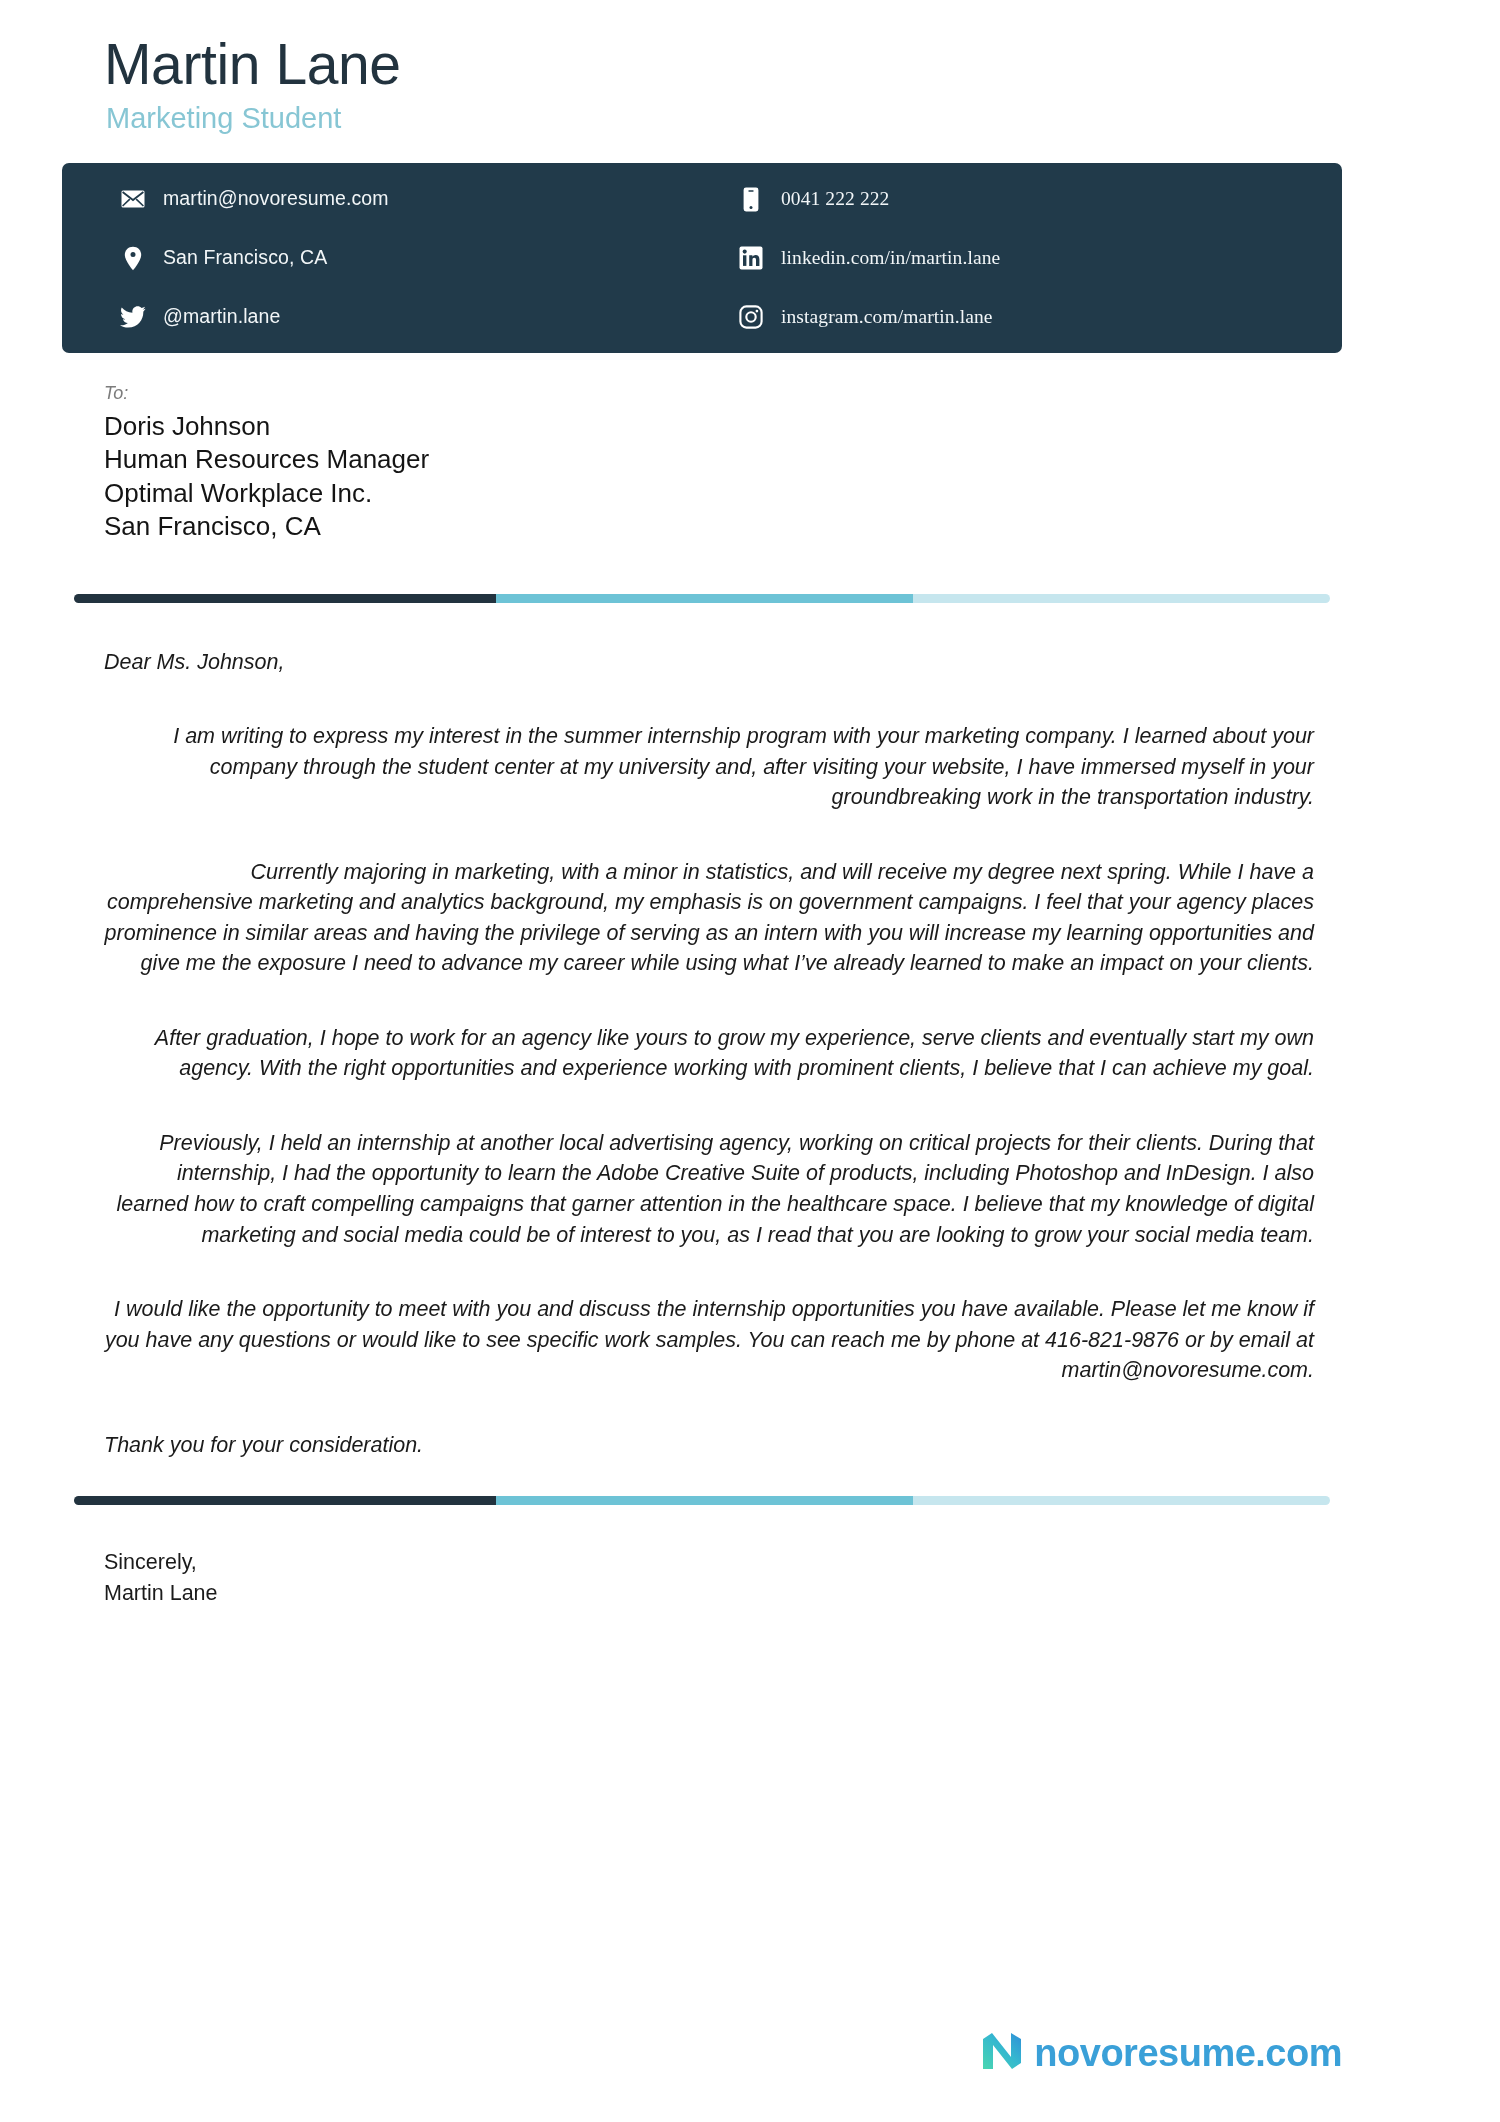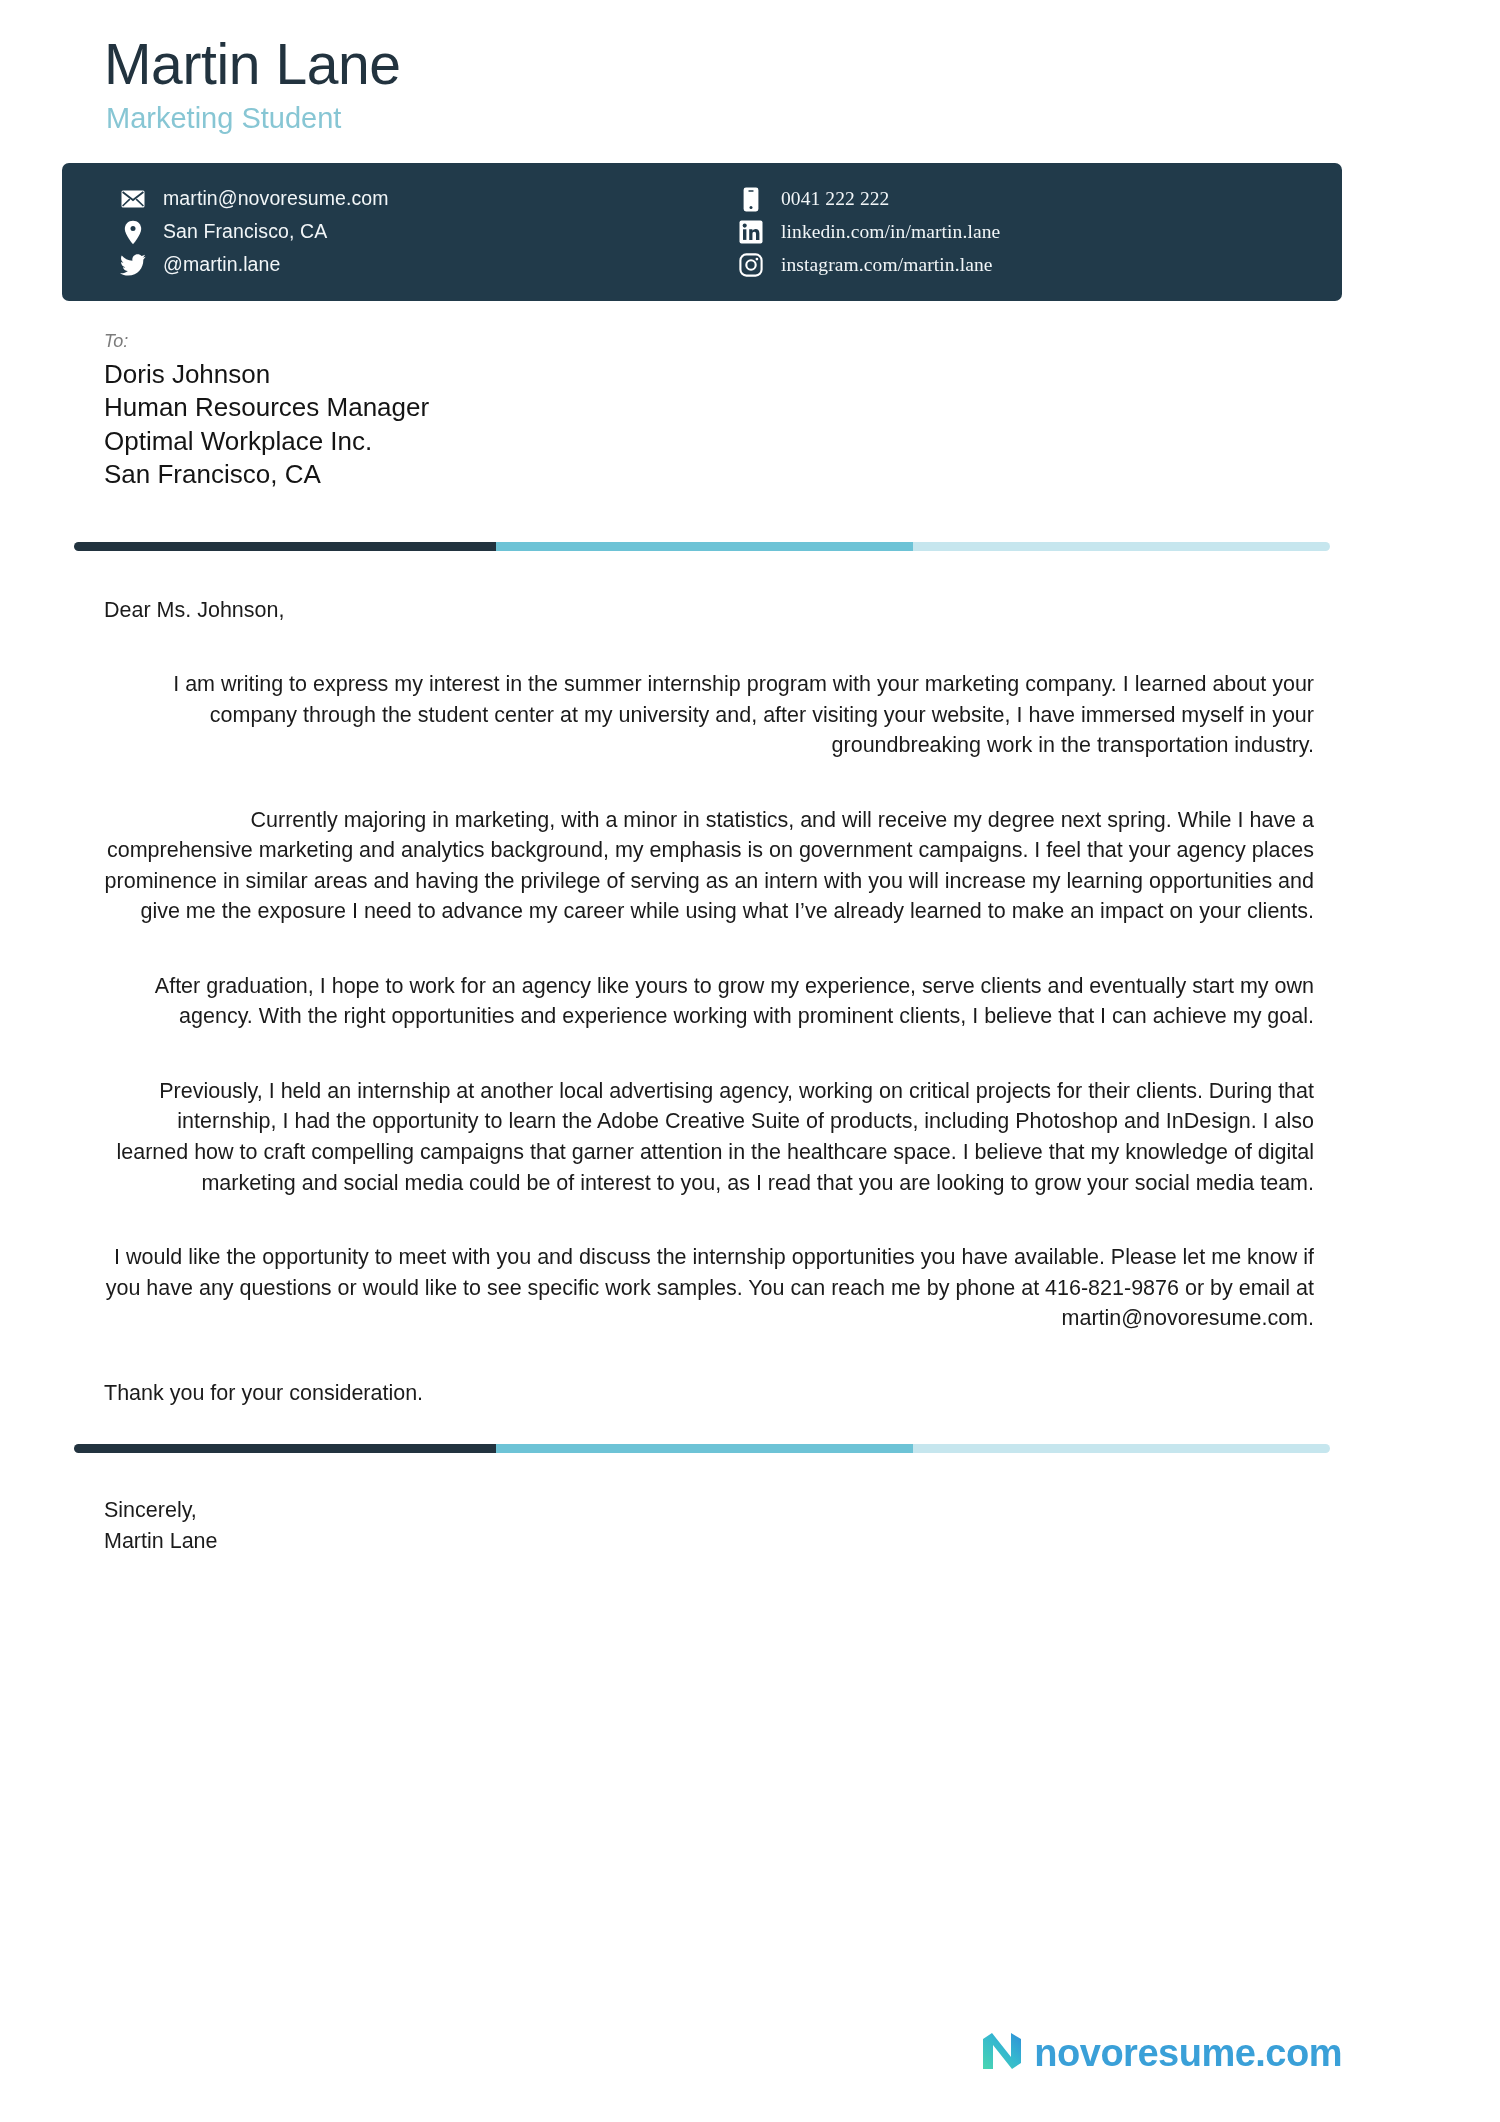--- a/index.html
+++ b/index.html
@@ -55,21 +55,21 @@
     display: flex;
     padding: 22px 0 22px 0;
     min-height: 118px;
     box-sizing: border-box;
   }
   .contact-col {
     flex: 0 0 50%;
     display: flex;
     flex-direction: column;
     justify-content: center;
-    gap: 5px;
+    gap: 31px;
     box-sizing: border-box;
   }
   .contact-col.left  { padding-left: 58px; }
   .contact-col.right { padding-left: 36px; font-family: Liberation Serif, serif; }
 
   .contact-row {
     display: flex;
     align-items: center;
     height: 28px;
   }
@@ -123,20 +123,21 @@
   .divider .seg2 { flex: 0 0 33.2%; background: #6dc3d6; }
   .divider .seg3 { flex: 1 1 auto;  background: #c6e6ee; }
 
   .divider-top    { margin-top: 50px; }
   .divider-bottom { margin-top: 36px; }
 
   
   .letter {
     padding-left: 42px;
     padding-right: 28px;
+    font-style: italic;
   }
   .greeting {
     margin-top: 44px;
     font-size: 21.5px;
     line-height: 1.42;
     color: #1b1b1b;
   }
   .para {
     margin-top: 44px;
     font-size: 21.5px;

